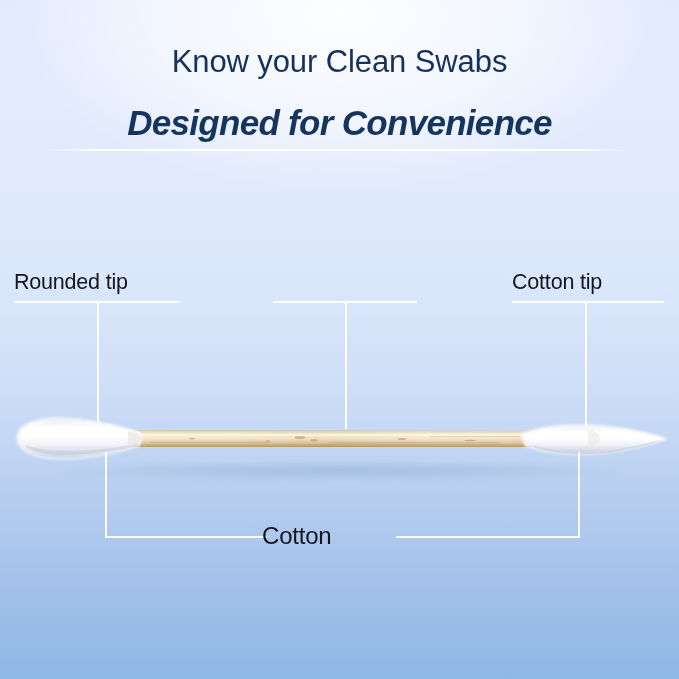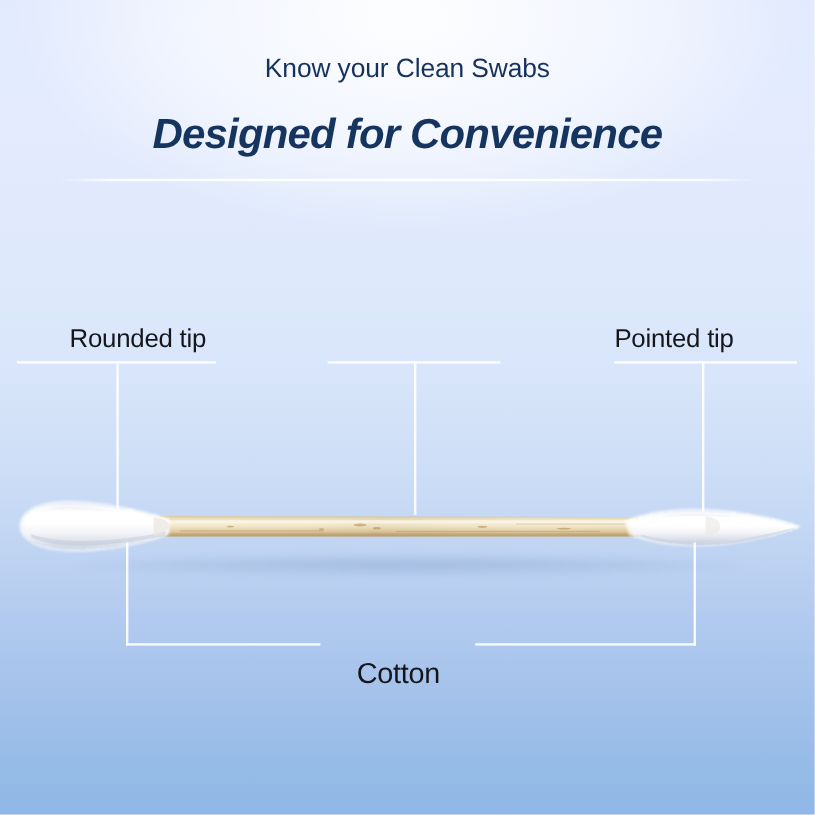--- a/index.html
+++ b/index.html
@@ -35,21 +35,21 @@
 
   
   .header {
     position: absolute;
     left: 0;
     top: 44px;
     width: 679px;
     text-align: center;
   }
   .kicker {
-    font-size: 22px;
+    font-size: 31px;
     line-height: 1.18;
     letter-spacing: -0.1px;
     color: #16325c;
     font-weight: 400;
   }
   .headline {
     margin-top: 22px;
     font-size: 35px;
     line-height: 1.16;
     font-weight: 700;
@@ -75,21 +75,21 @@
   .callout-label {
     position: absolute;
     color: #14161c;
     font-size: 21.5px;
     line-height: 1.32;
     letter-spacing: -0.2px;
     white-space: pre-line;
     text-align: center;
   }
 
-  .lbl-rounded  { left: 14px;  top: 268px; width: 166px; text-align: left; margin-left: 44px; }
+  .lbl-rounded  { left: 14px;  top: 268px; width: 166px; text-align: left; }
   .lbl-bamboo   { left: 272px; top: 230px; width: 144px; }
   .lbl-pointed  { left: 512px; top: 268px; width: 152px; text-align: left; }
 
   
   .label-rule {
     position: absolute;
     height: 2px;
     background: rgba(255,255,255,0.93);
   }
   .rule-rounded { left: 14px;  top: 301px; width: 166px; }
@@ -124,26 +124,24 @@
     background: rgba(255,255,255,0.9);
   }
   .bracket-h-left  { left: 105px; width: 162px; }
   .bracket-h-right { left: 396px; width: 184px; }
 
   .lbl-cotton {
     position: absolute;
     left: 262px;
     top: 522px;
     width: 140px;
-    text-align: center;
     color: #14161c;
     font-size: 24px;
     line-height: 1.2;
     letter-spacing: -0.2px;
-    margin-top: 26px;
   }
 
   
   .swab {
     position: absolute;
     left: 0;
     top: 400px;
     width: 679px;
     height: 90px;
   }
@@ -272,21 +270,21 @@
     </svg>
   </div>
 
   <div class="callout-label lbl-rounded">Rounded tip</div>
   <div class="label-rule rule-rounded"></div>
   <div class="leader leader-rounded"></div>
 
   <div class="label-rule rule-bamboo"></div>
   <div class="leader leader-bamboo"></div>
 
-  <div class="callout-label lbl-pointed">Pointed tip</div>
+  <div class="callout-label lbl-pointed">Cotton tip</div>
   <div class="label-rule rule-pointed"></div>
   <div class="leader leader-pointed"></div>
 
   <div class="bracket-vert bracket-left"></div>
   <div class="bracket-vert bracket-right"></div>
   <div class="bracket-h bracket-h-left"></div>
   <div class="bracket-h bracket-h-right"></div>
   <div class="lbl-cotton">Cotton</div>
 
 </div>

